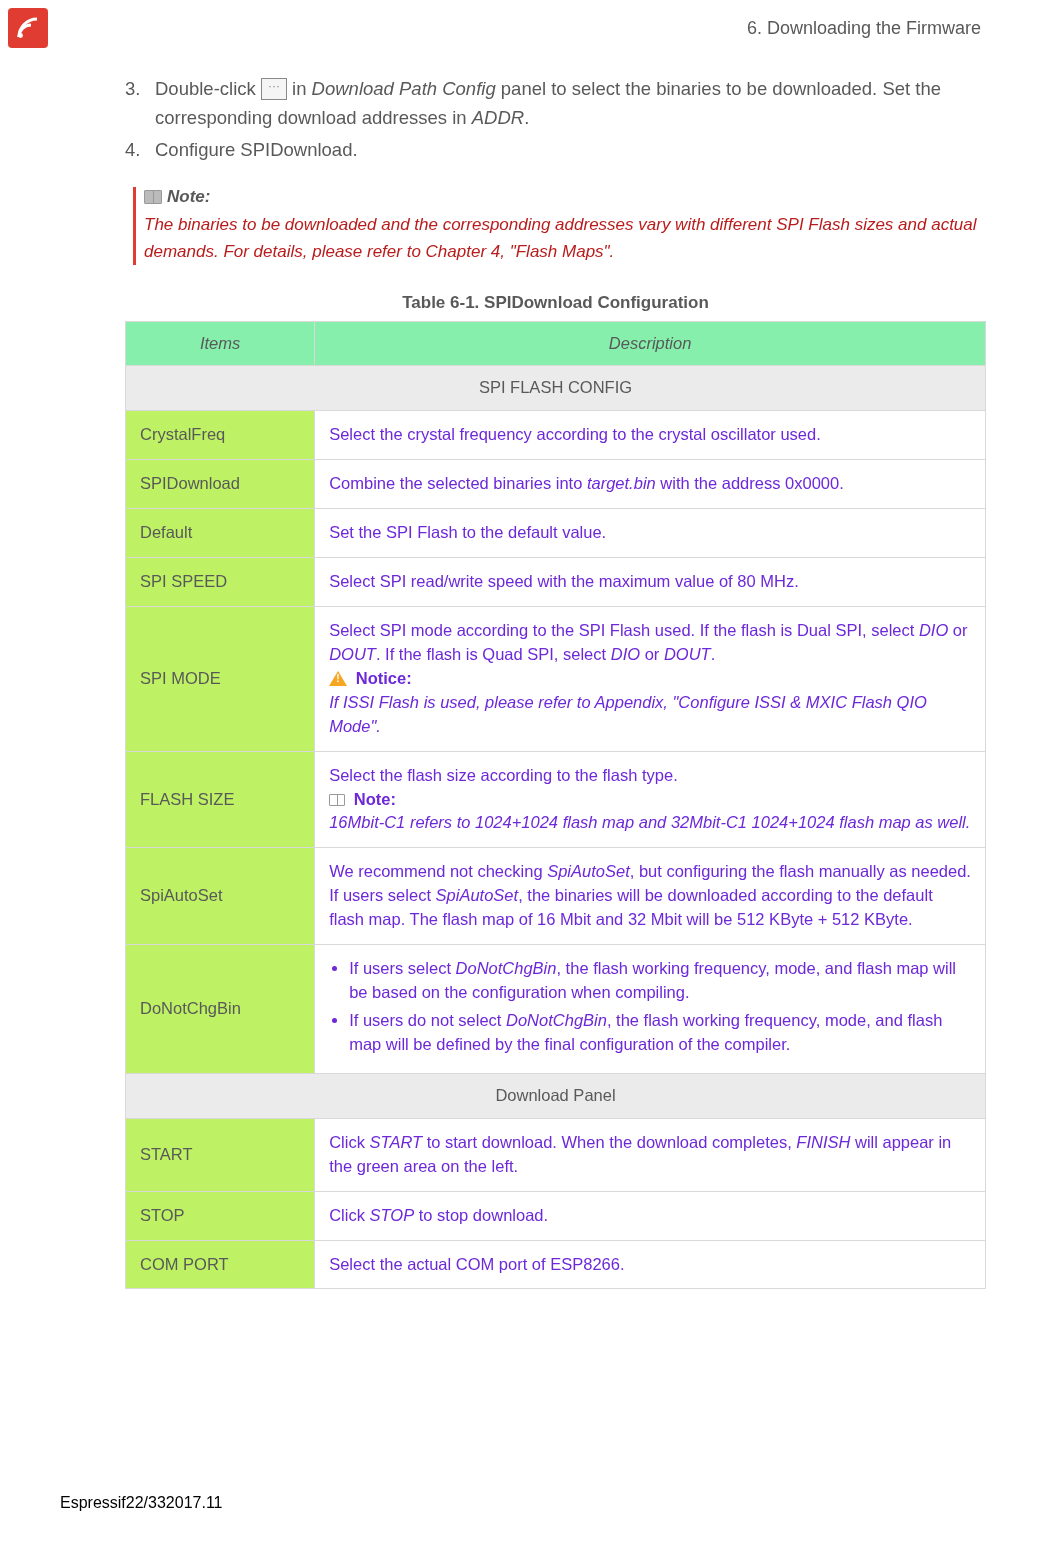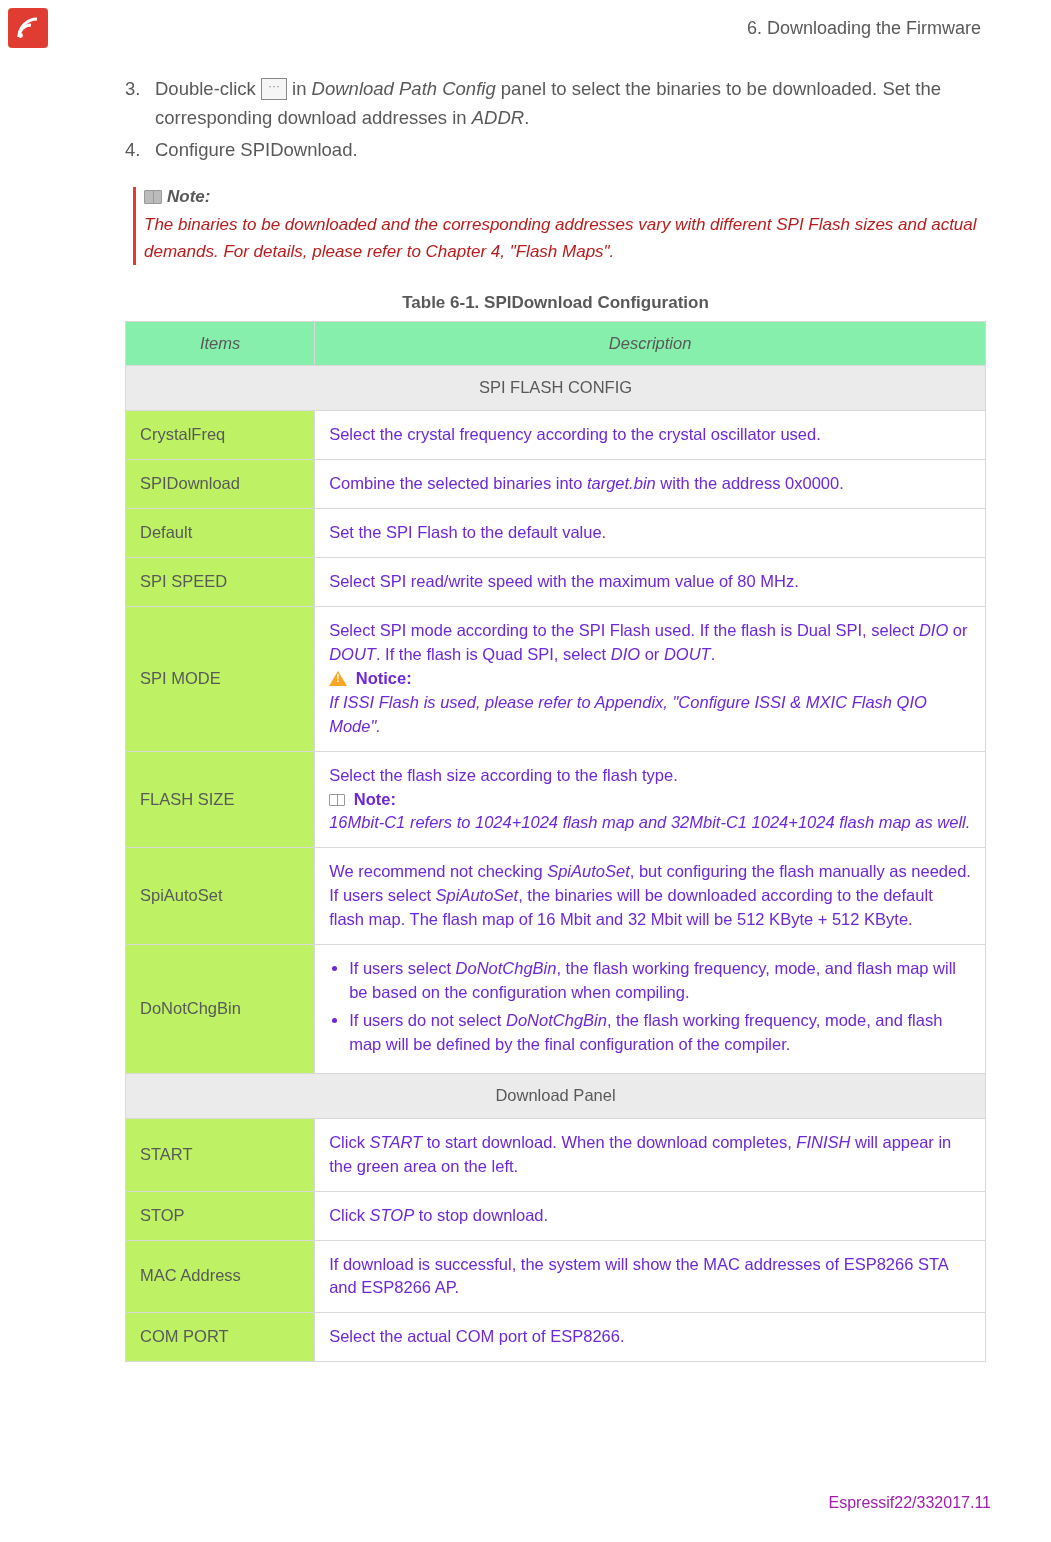--- a/index.html
+++ b/index.html
@@ -222,23 +222,23 @@
     }
     ul.desc-list li {
       margin-bottom: 4px;
     }
     .footer {
       position: absolute;
       bottom: 30px;
       left: 60px;
       right: 60px;
       display: flex;
-      justify-content: flex-end;
+      justify-content: flex-start;
       font-size: 16px;
-      color: #a21caf;
+      color: #000000;
       font-weight: 300;
     }
   </style>
 </head>
 <body>
 
 <div class="logo">
   <svg viewBox="0 0 100 100">
     <path d="M20 80 A60 60 0 0 1 80 20" stroke="#fff" stroke-width="10" fill="none"></path>
     <path d="M20 80 A40 40 0 0 1 60 40" stroke="#fff" stroke-width="10" fill="none"></path>
@@ -333,24 +333,20 @@
         <span>Click </span><strong><em>START</em></strong><span> to start download. When the download completes, </span><strong><em>FINISH</em></strong><span> will appear in the green area on the left.</span>
       </td>
     </tr>
     <tr>
       <td class="item-cell">STOP</td>
       <td class="desc-cell">
         <span>Click </span><strong><em>STOP</em></strong><span> to stop download.</span>
       </td>
     </tr>
     <tr>
-      <td class="item-cell">MAC Address</td>
-      <td class="desc-cell">If download is successful, the system will show the MAC addresses of ESP8266 STA and ESP8266 AP.</td>
-    </tr>
-    <tr>
       <td class="item-cell">COM PORT</td>
       <td class="desc-cell">Select the actual COM port of ESP8266.</td>
     </tr>
   </tbody>
     </table>
 </div>
 
 <div class="footer">
   <span>Espressif</span>
   <span>22/33</span>

